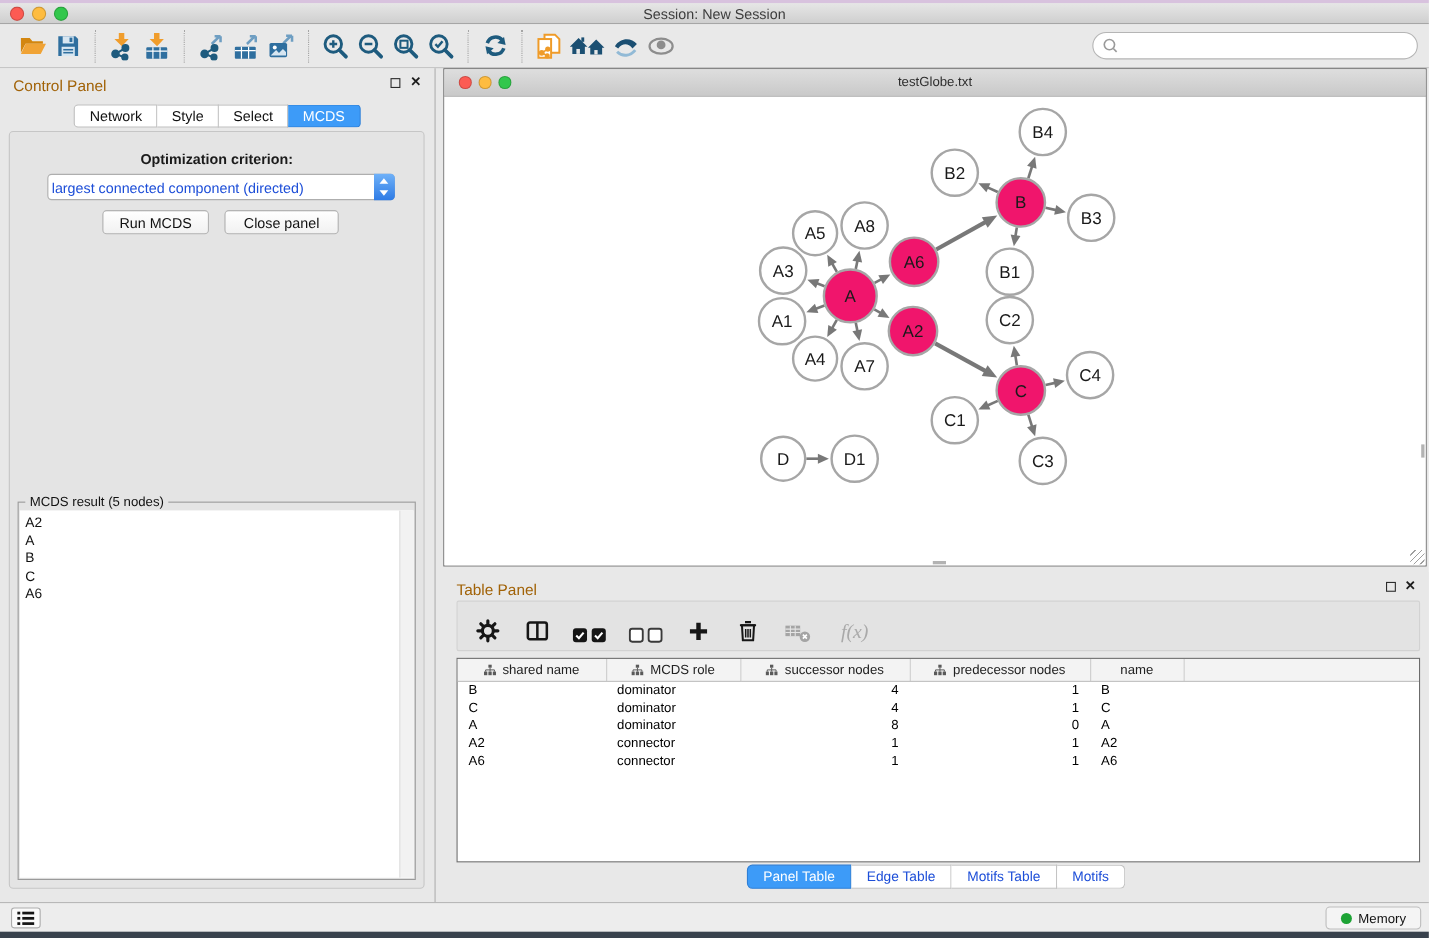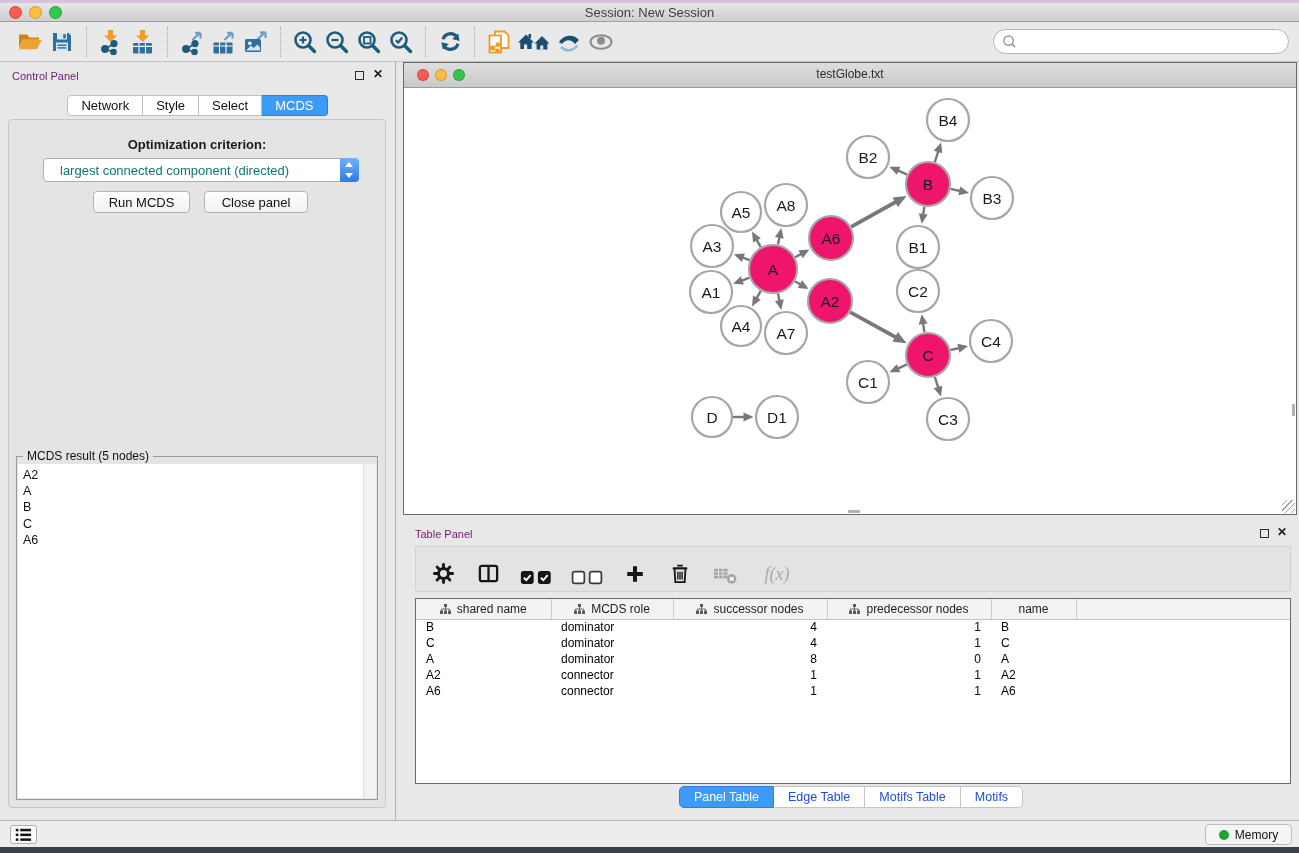--- a/index.html
+++ b/index.html
@@ -28,40 +28,40 @@
   .sep { width:1px; height:30px; border-left:1px dotted #a5a5a5; margin:0 8px; flex:0 0 auto; }
   #search-box { position:absolute; right:10px; top:7px; width:296px; height:25px; background:#fff;
     border:1px solid #b5b5b5; border-radius:13px; display:flex; align-items:center; padding:0 8px; }
   #search-box input { border:none; outline:none; flex:1; font-size:12px; background:transparent;
     font-family:"Liberation Sans",sans-serif; }
 
   
   #control-panel { position:absolute; left:0; top:62px; width:396px; height:758px;
     background:#e8e8e8; border-right:1px solid #afafaf; }
   .panel-head { position:relative; height:28px; }
-  .panel-head .ptitle { position:absolute; left:12px; top:8px; font-size:11px; color:#701a75; }
+  .panel-head .ptitle { position:absolute; left:12px; top:8px; font-size:14px; color:#a16207; }
   .float-ic { position:absolute; top:9px; width:9px; height:9px; border:1.4px solid #2c2c2c; background:none; cursor:pointer; padding:0; }
   .close-ic { position:absolute; top:5px; font-size:12px; font-weight:bold; color:#1c1c1c;
     background:none; border:none; cursor:pointer; line-height:14px; }
   #cp-float { right:31px; } #cp-close { right:12px; }
 
   #cp-tabs { position:absolute; left:0; top:33px; width:100%; display:flex; justify-content:center; }
   .cp-tab { height:21px; font-size:13px; padding:0 13px; background:#fff; border:1px solid #bfbfbf;
     border-left:none; color:#111; line-height:19px; cursor:pointer; font-family:"Liberation Sans",sans-serif; }
   .cp-tab:first-child { border-left:1px solid #bfbfbf; border-radius:4px 0 0 4px; }
   .cp-tab:last-child { border-radius:0 4px 4px 0; }
   .cp-tab.active { background:#3d9bf8; border-color:#2f7fd6; color:#fff;text-align:right; }
 
   #cp-content { position:absolute; left:8px; top:57px; right:9px; bottom:12px;
     background:#e4e4e4; border:1px solid #c6c6c6; border-radius:4px; }
   #opt-label { position:absolute; left:0; right:0; top:17px; text-align:center; font-size:13px;
     font-weight:bold; color:#1a1a1a; }
   #opt-select { position:absolute; left:34px; top:38px; width:316px; height:24px; background:#fff;
     border:1px solid #aeaeae; border-radius:4px; display:flex; align-items:center; cursor:pointer; }
-  #opt-select .sel-text { flex:1; font-size:13px; color:#0f766e; padding-left:16px; white-space:nowrap; }
+  #opt-select .sel-text { flex:1; font-size:13px; color:#1d4ed8; padding-left:3px; white-space:nowrap; }
   #opt-select .stepper { width:19px; height:24px; margin-right:-1px; border-radius:0 4px 4px 0;
     background:linear-gradient(#6fb1f8,#2e7be5); position:relative; }
   .stepper .up, .stepper .dn { position:absolute; left:5px; width:0; height:0;
     border-left:4.5px solid transparent; border-right:4.5px solid transparent; }
   .stepper .up { top:4px; border-bottom:5px solid #fff; }
   .stepper .dn { bottom:4px; border-top:5px solid #fff; }
   .mac-btn { position:absolute; height:22px; background:linear-gradient(#ffffff,#f1f1f1);
     border:1px solid #b4b4b4; border-radius:4px; font-size:13px; color:#111; cursor:pointer;
     font-family:"Liberation Sans",sans-serif; }
   #run-btn { left:84px; top:71px; width:97px; }

